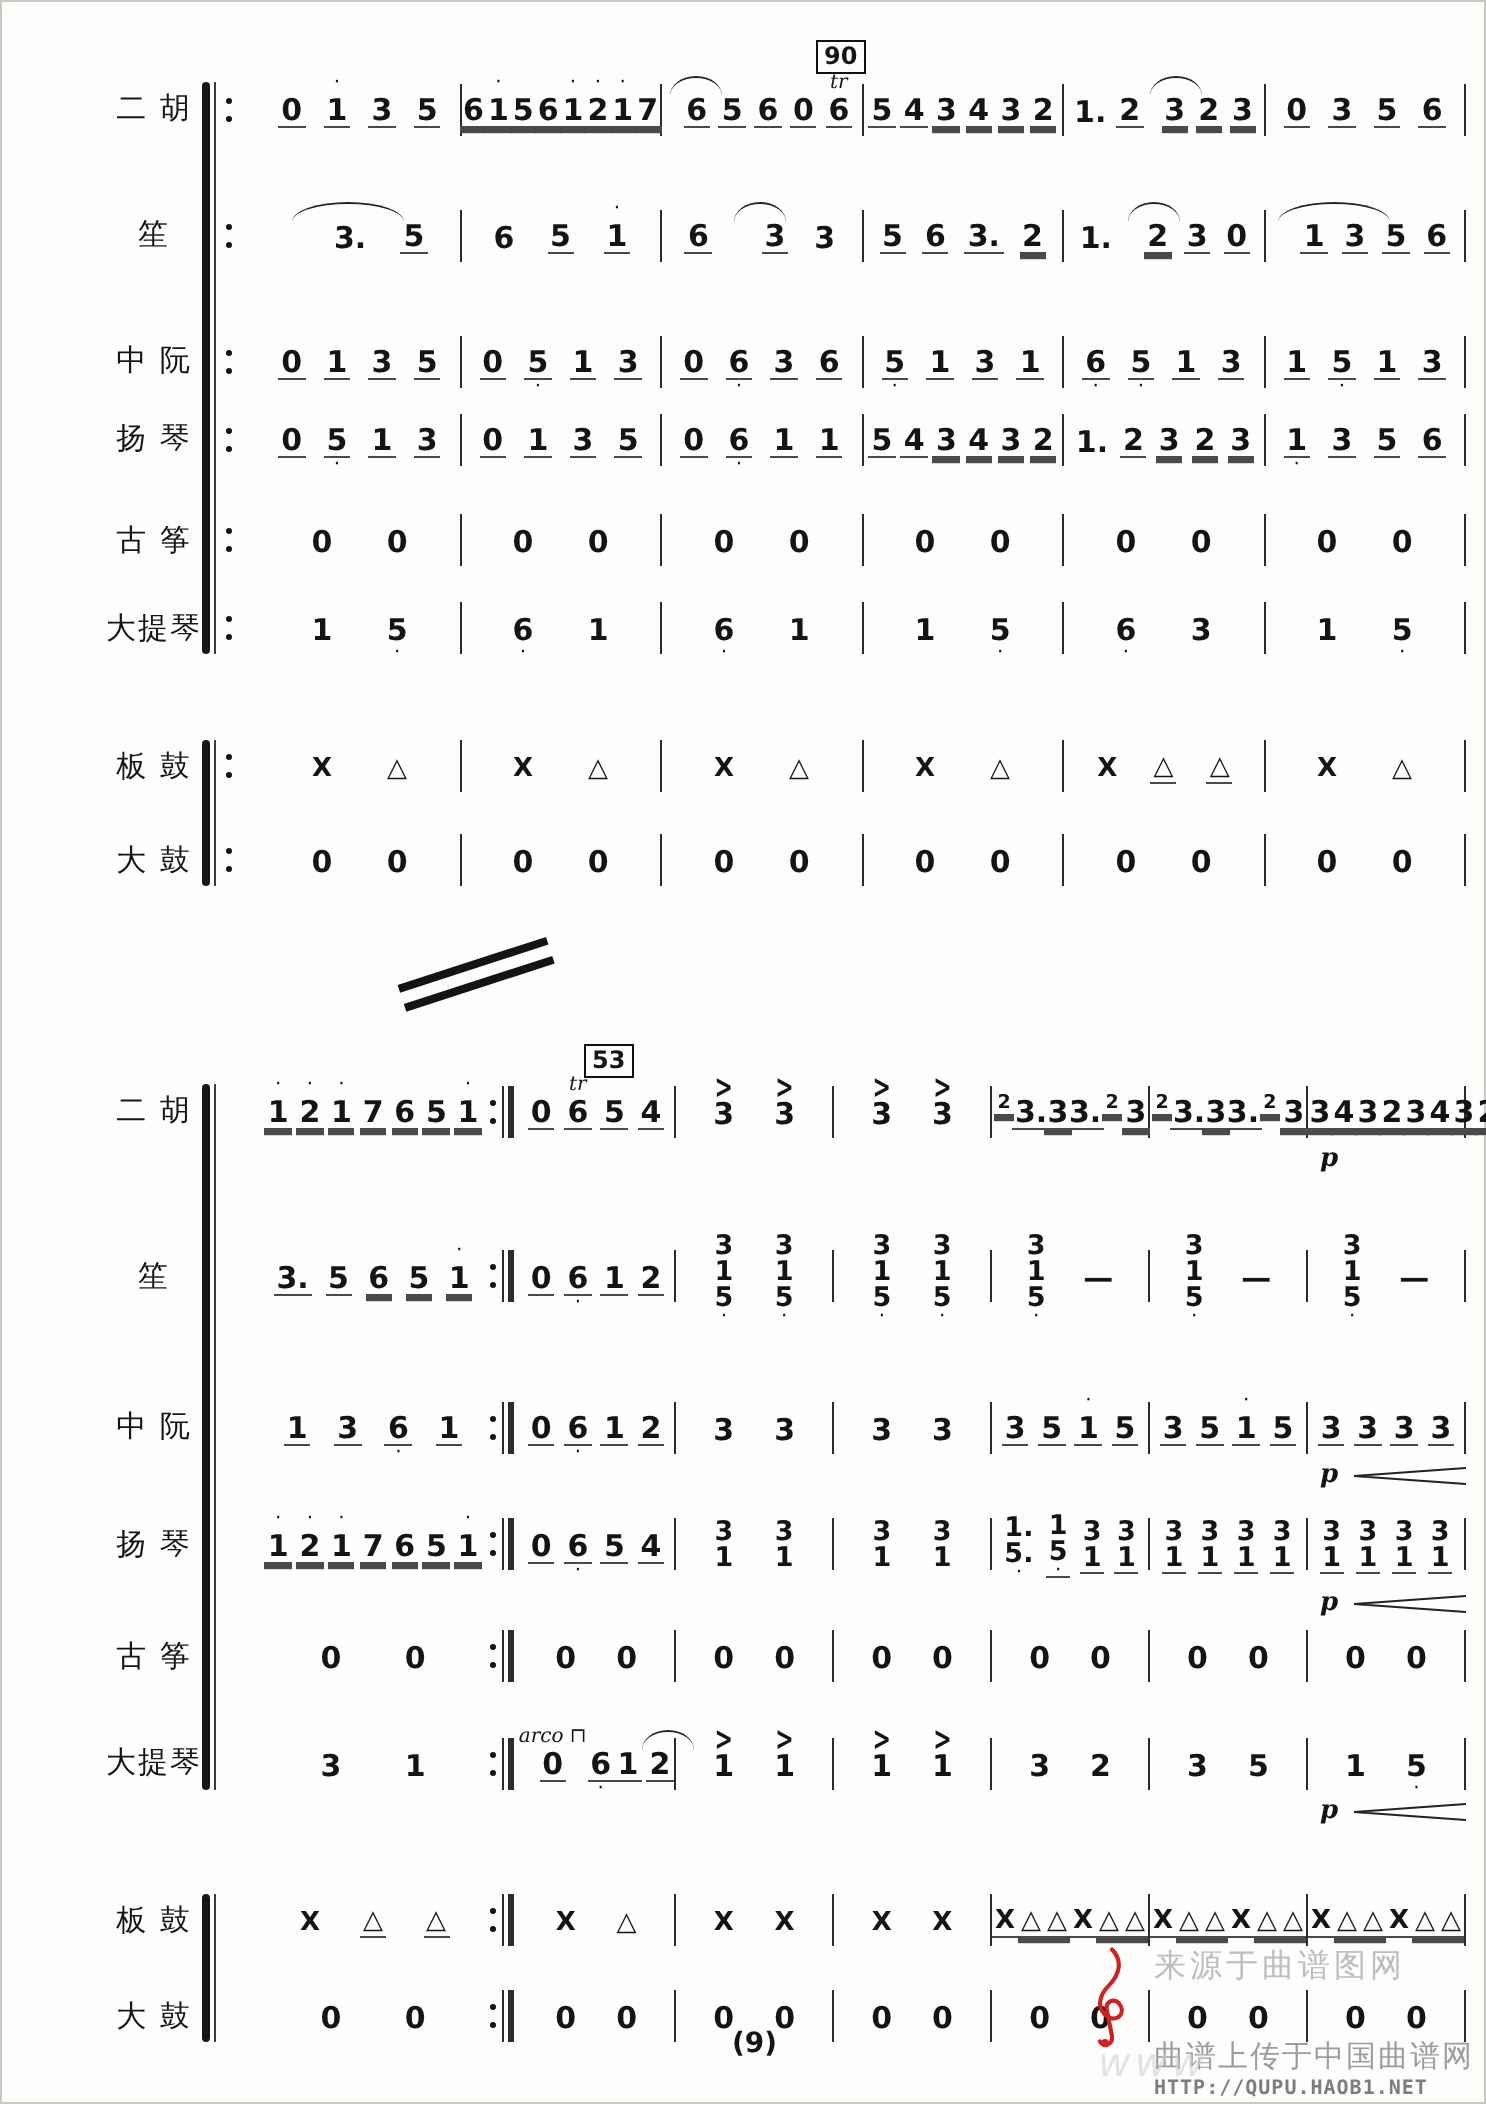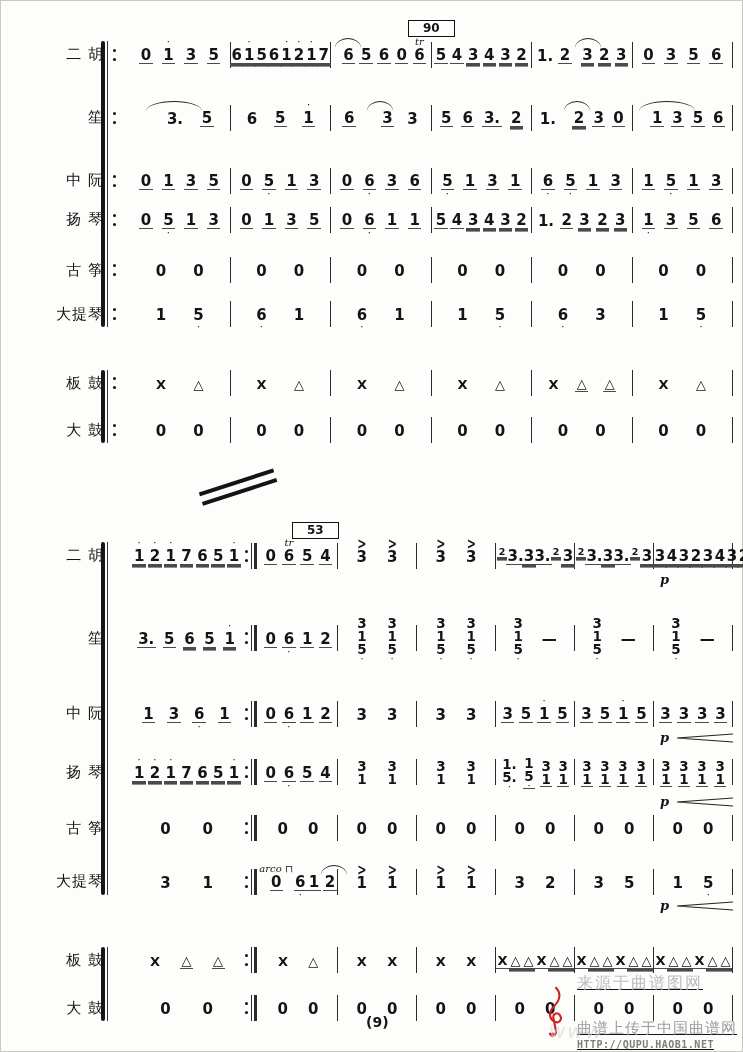--- a/index.html
+++ b/index.html
@@ -18,21 +18,21 @@
   .sys1 .rows .row:nth-child(5){margin-bottom:8px}
   .sys1 .rows .row:nth-child(6){margin-bottom:33px}
   .sys1 .rows .row:nth-child(7){margin-bottom:11px}
   .sys2 .rows .row:nth-child(1){margin-bottom:32px}
   .sys2 .rows .row:nth-child(2){margin-bottom:25px}
   .sys2 .rows .row:nth-child(3){margin-bottom:14px}
   .sys2 .rows .row:nth-child(4){margin-bottom:12px}
   .sys2 .rows .row:nth-child(5){margin-bottom:17px}
   .sys2 .rows .row:nth-child(6){margin-bottom:42px}
   .sys2 .rows .row:nth-child(7){margin-bottom:12px}
-  .label{width:54px;margin-left:50px;text-align:right;font-size:15px;letter-spacing:1px;
+  .label{width:54px;margin-left:50px;text-align:center;font-size:15px;letter-spacing:1px;
          font-family:"DejaVu Sans",sans-serif;white-space:nowrap;flex:0 0 auto;}
   .lead{width:17px;flex:0 0 auto;display:flex;align-items:center;padding-left:9px;}
   .music{flex:1;display:flex;align-items:center;padding-right:6px;min-width:0;}
   .measure{flex:1 1 0;display:flex;justify-content:space-evenly;align-items:center;position:relative;min-width:0;}
   .measure.wide{flex:1.45 1 0;}
   .bl{width:1px;height:26px;background:#2c2c2c;flex:0 0 auto;}
   .bl.thick{width:3px;}
   .repend{display:inline-flex;align-items:center;gap:2.5px;flex:0 0 auto;margin:0 2px;}
   .repdots{width:3px;height:3px;border-radius:50%;background:#111;box-shadow:0 9px 0 #111;
            margin-top:-9px;flex:0 0 auto;}
@@ -56,26 +56,26 @@
   .bdot-in{font-size:10px;line-height:5px;}
   .note.grace{position:relative;top:-4px;}
   .note.grace .dg{font-size:9.5px;line-height:10px;}
   .arc{display:inline-block;width:26px;height:9px;border-top:1.7px solid #222;
        border-radius:100% 100% 0 0/200% 200% 0 0;position:relative;top:-12px;
        margin-right:-24px;z-index:2;flex:0 0 auto;}
   .arc.long{width:56px;margin-right:-52px;}
   .sub{position:absolute;left:6px;top:100%;margin-top:1px;display:flex;align-items:flex-start;gap:4px;}
   .sub i{font-family:"DejaVu Serif","Liberation Serif",serif;font-weight:bold;font-size:13px;line-height:10px;}
   
-  .rehearsal{position:absolute;border:1.3px solid #111;padding:0 14px;font-weight:bold;
+  .rehearsal{position:absolute;border:1.3px solid #111;padding:0 3px;font-weight:bold;
              font-size:12px;line-height:15px;background:#fdfdfb;z-index:5;text-align:center;}
   .divider{position:absolute;left:200px;top:480px;transform:rotate(-18deg);}
   .divider i{display:block;width:78px;height:4px;background:#141414;margin-bottom:6px;}
   .pageno{position:absolute;left:366px;top:1014px;font-weight:bold;font-size:14px;}
-  .wm{position:absolute;right:6px;bottom:2px;display:flex;align-items:center;gap:6px;text-decoration:underline;}
+  .wm{position:absolute;right:6px;bottom:2px;display:flex;align-items:flex-start;gap:6px;}
   .wm-text{text-align:left;position:relative;}
   .wm-l1{color:#bdbdbd;font-size:16px;letter-spacing:2px;}
   .wm-l2{color:#9d9d9d;font-size:15px;letter-spacing:1px;position:relative;margin-top:25px;}
   .wm-ghost{position:absolute;left:-28px;top:0;color:#d2d2d2;font-size:20px;font-style:italic;
             letter-spacing:2px;opacity:.6;}
   .wm-url{color:#7d7d7d;font-size:10px;font-weight:bold;letter-spacing:.5px;
           font-family:"DejaVu Sans Mono","Liberation Mono",monospace;margin-top:1px;}
 </style>
 </head>
 <body>

